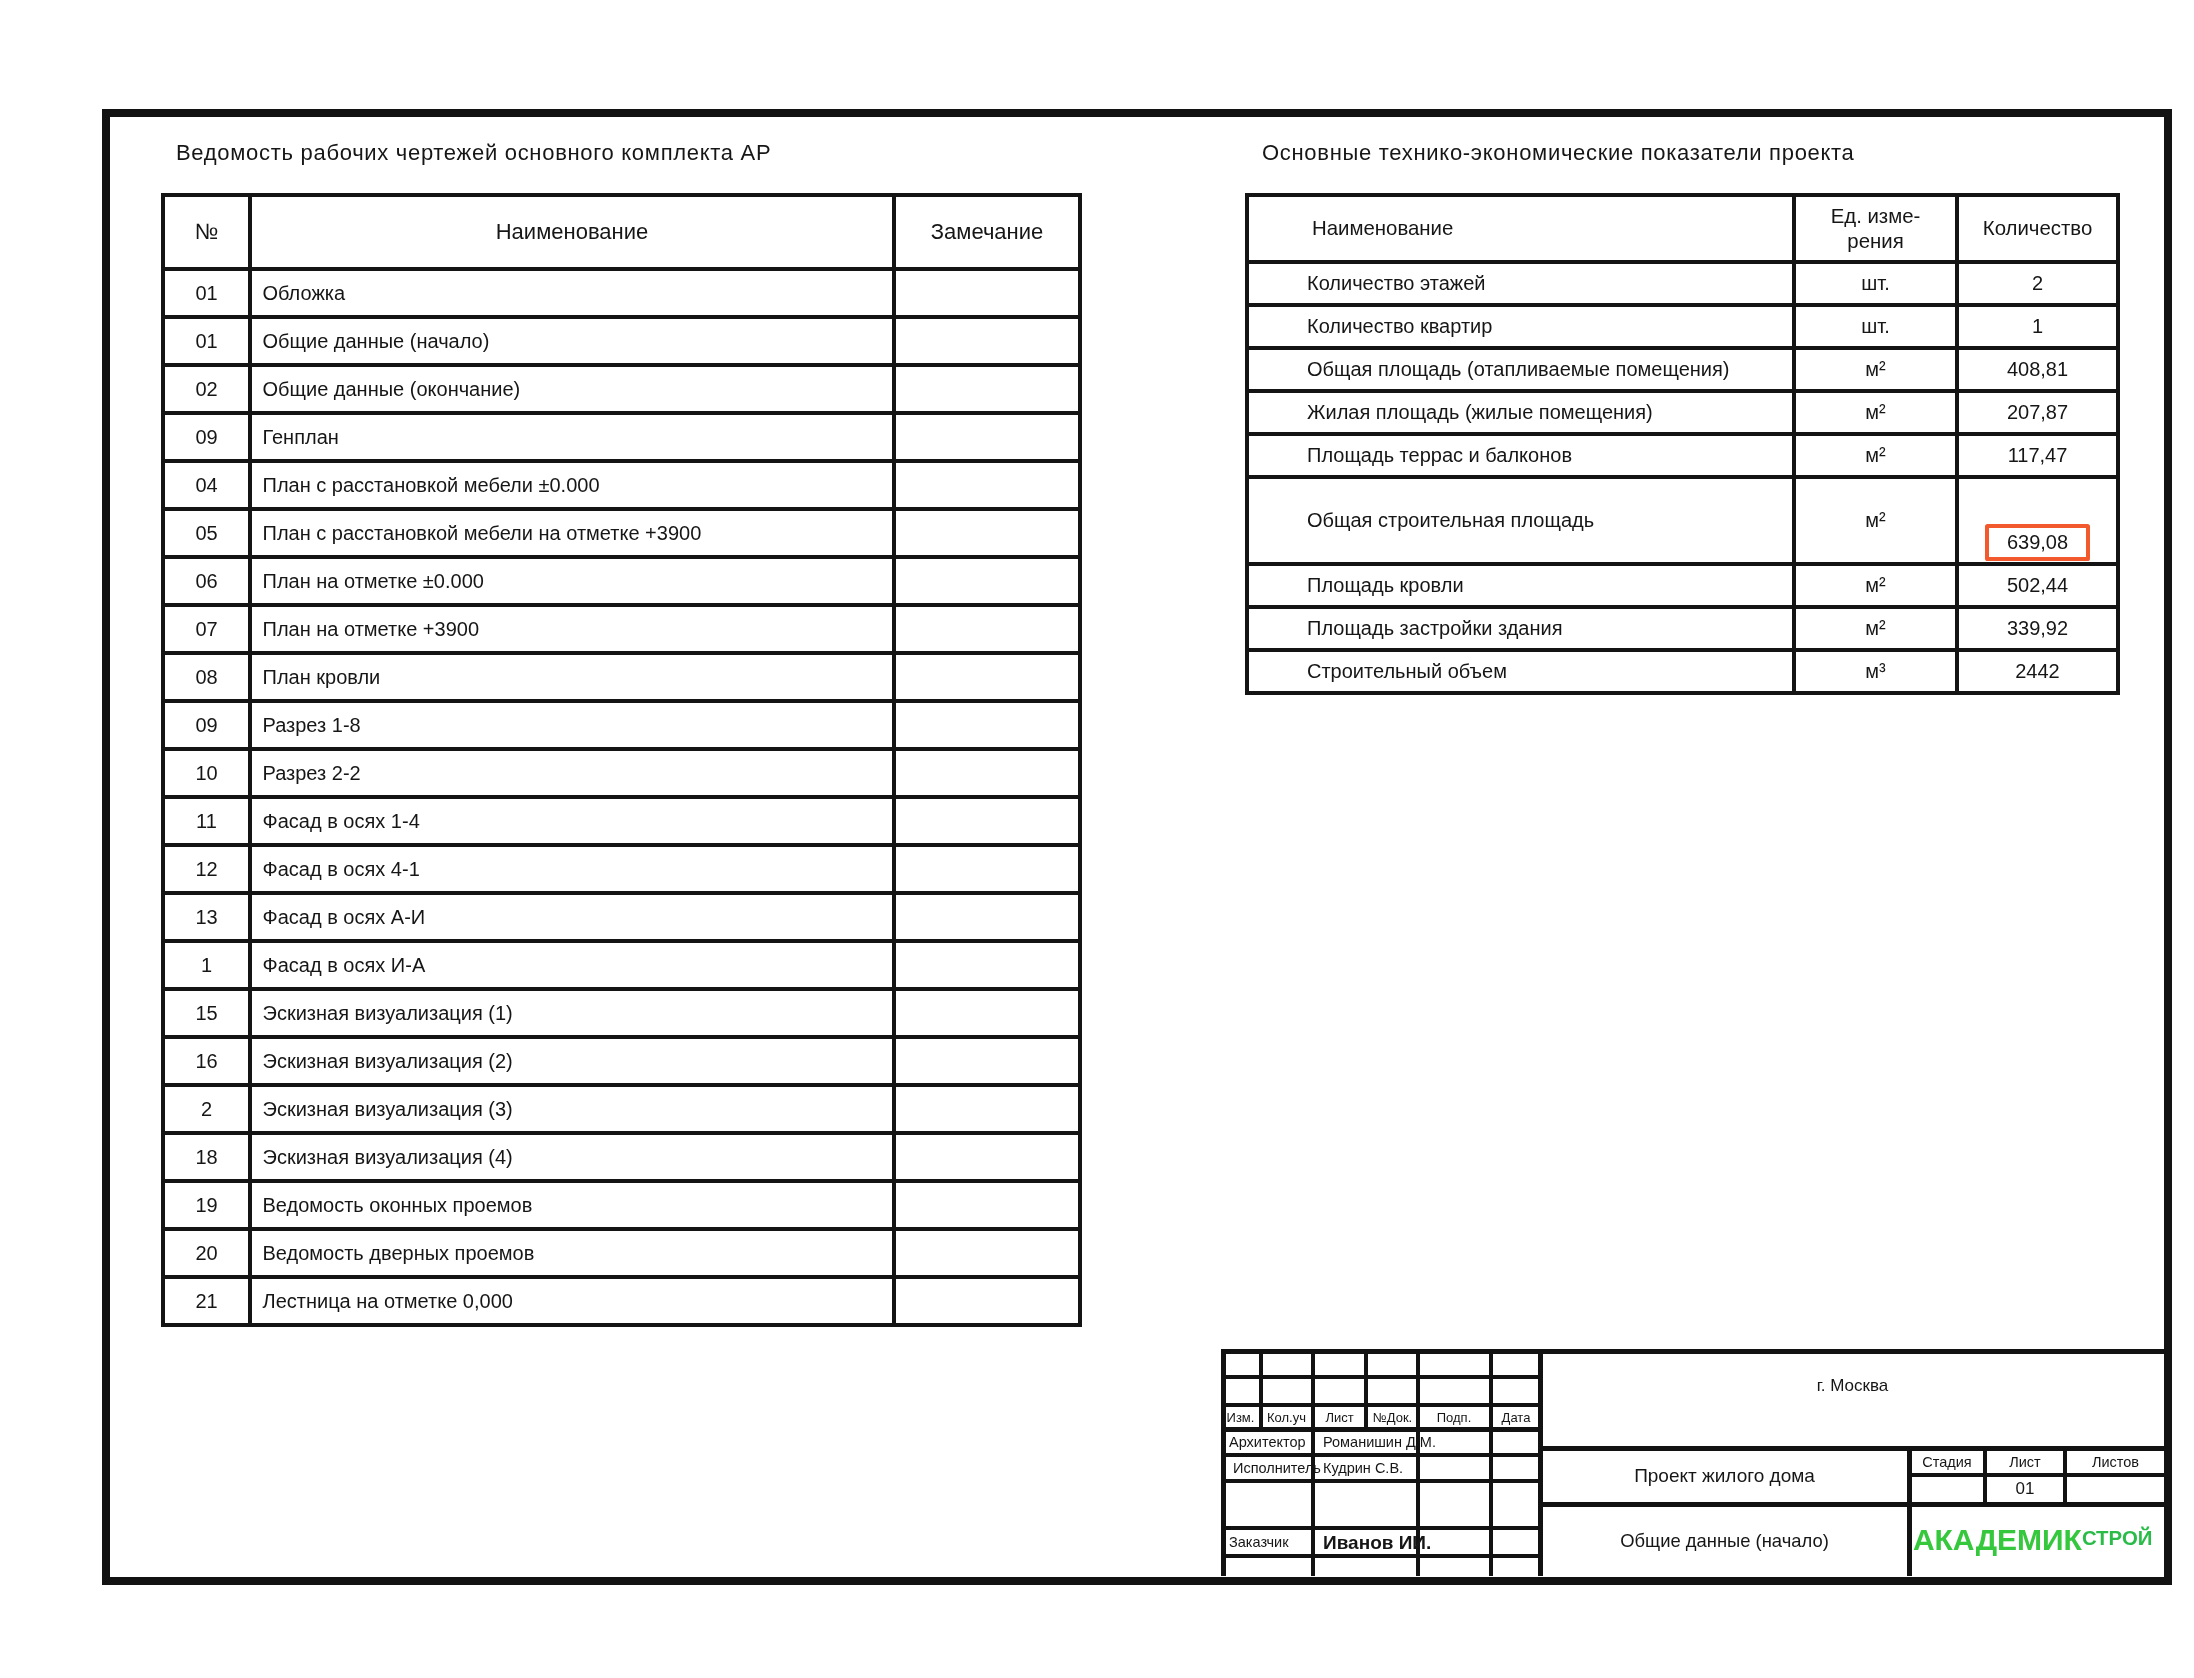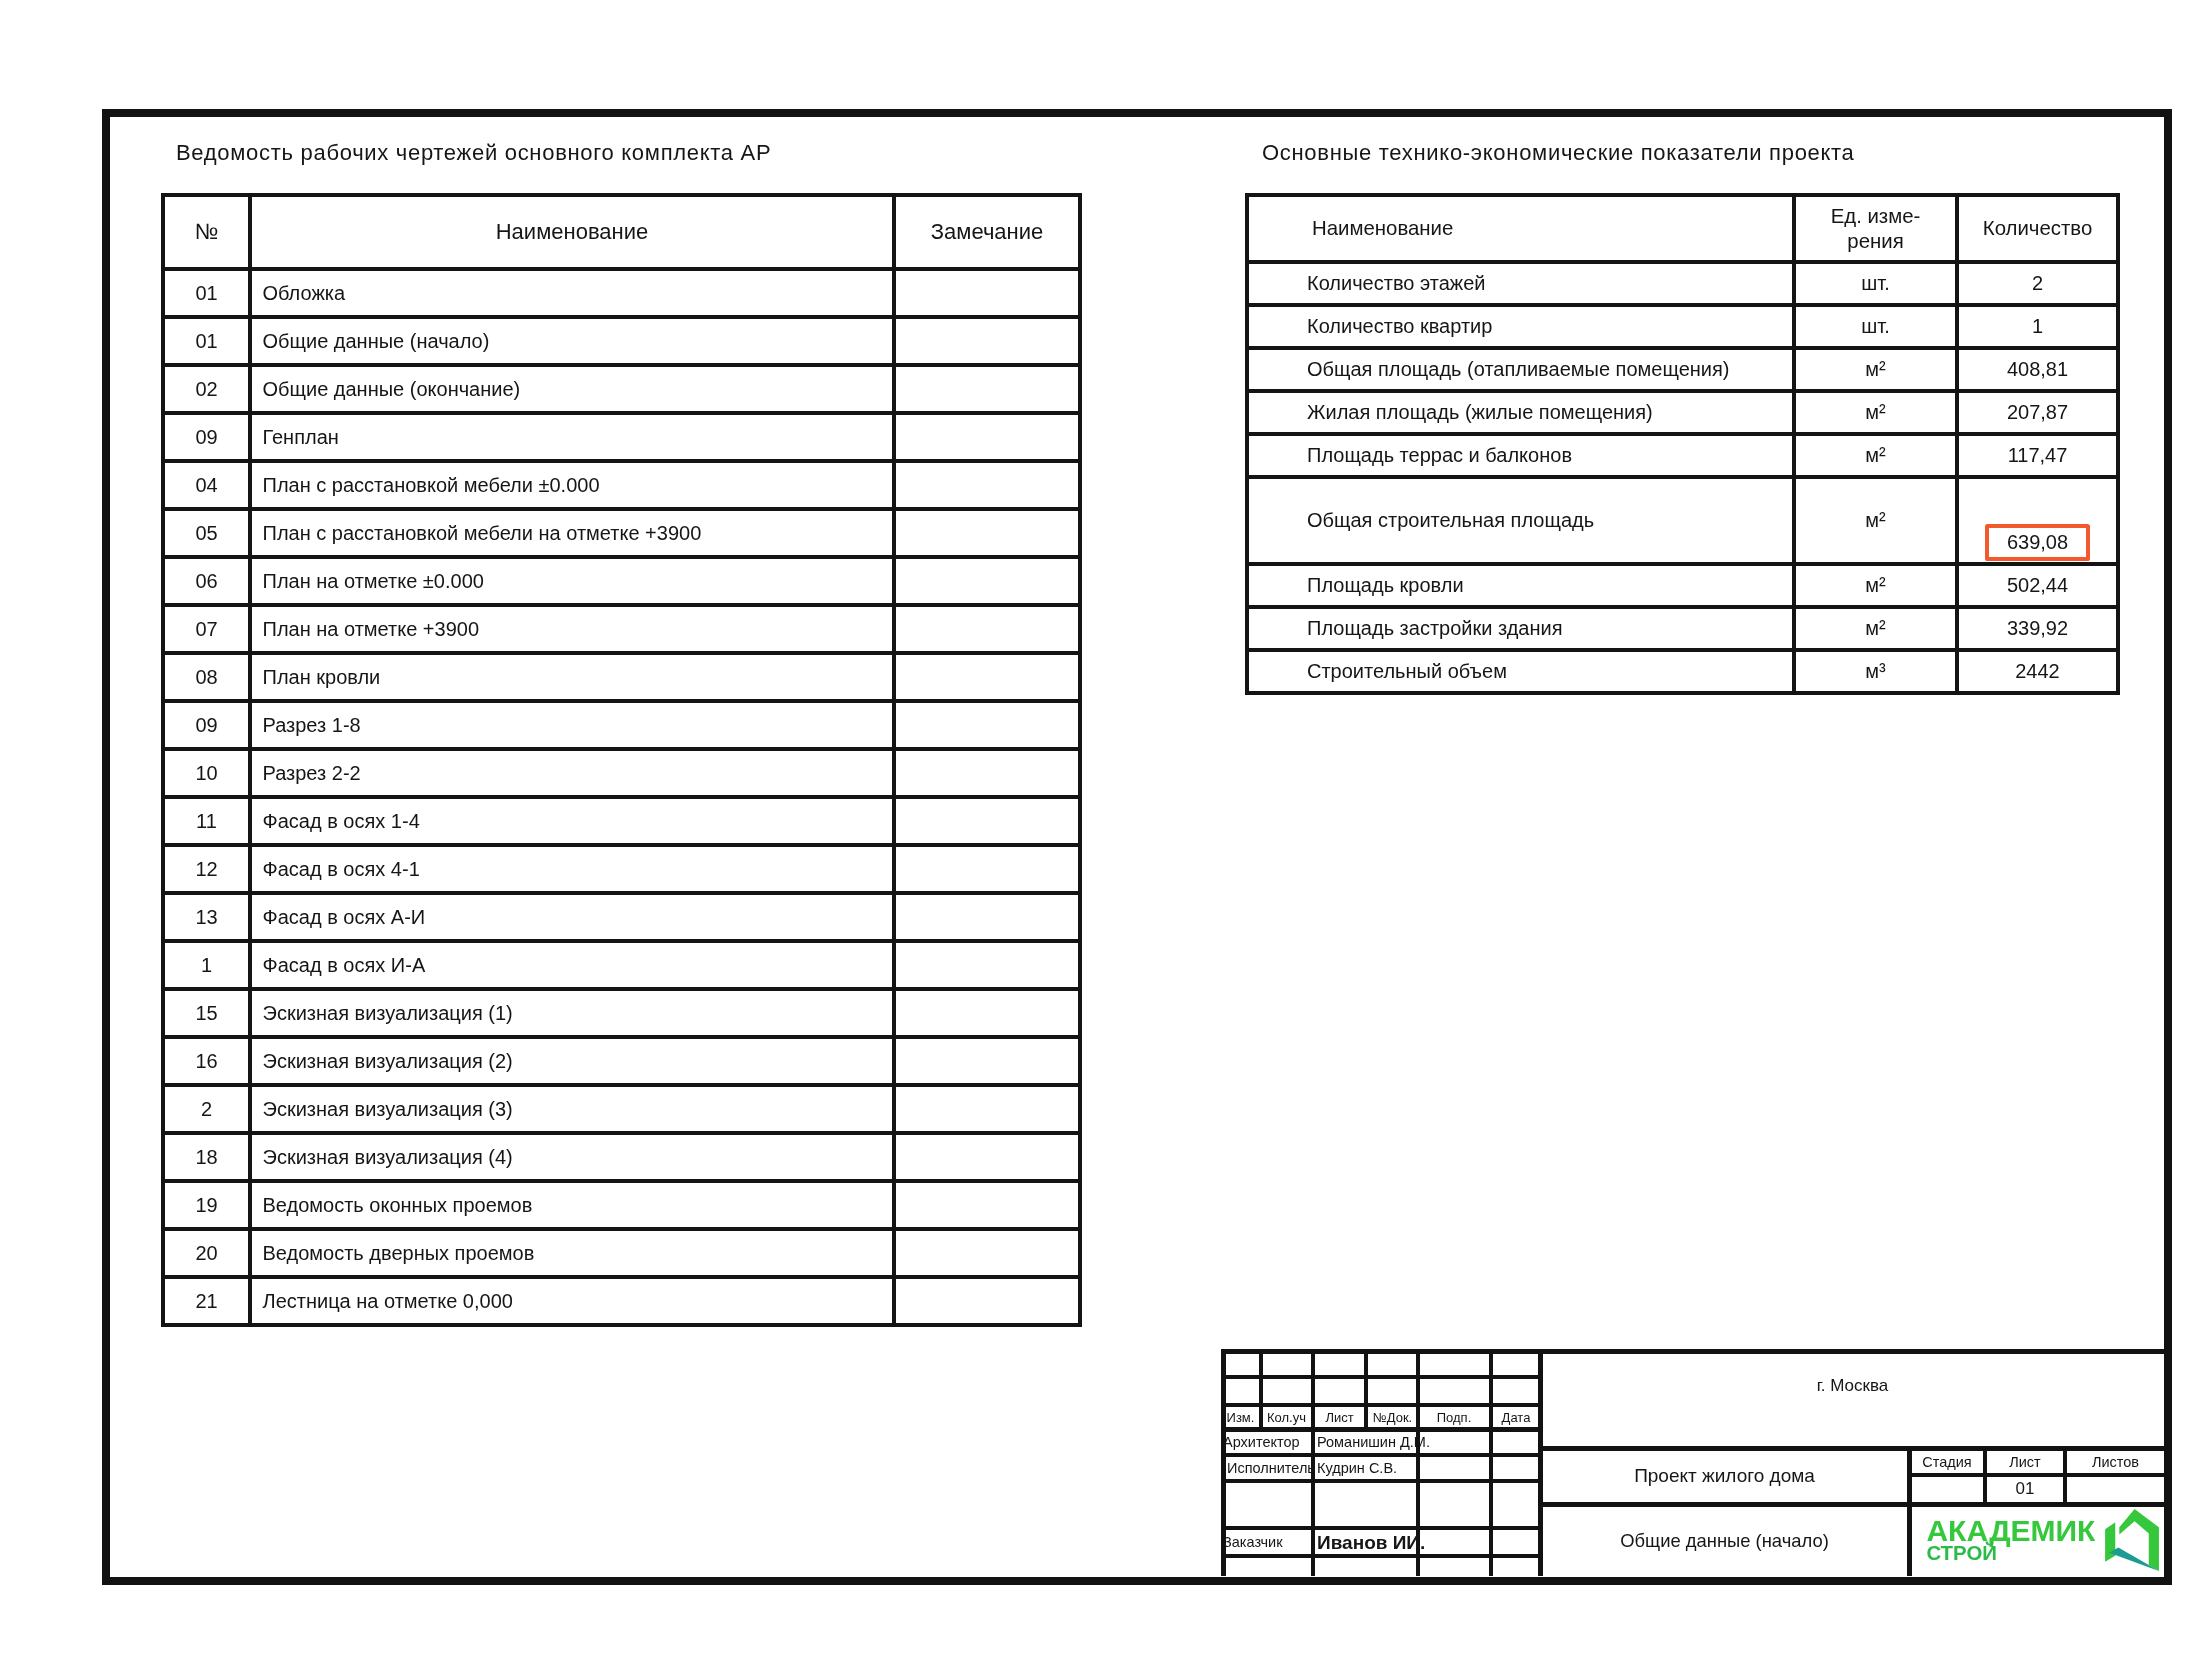--- a/index.html
+++ b/index.html
@@ -28,26 +28,26 @@
   #ind-table td{height:36px;font-size:20px;text-align:center;}
   #ind-table td.c-name{text-align:left;padding-left:58px;}
   .hlbox{display:inline-block;padding:2px 18.4px;border:4.6px solid transparent;border-radius:2.6px;line-height:1.25;}
   .hl .hlbox{border-color:#f25a2e;margin-top:44px;}
 
   
   .tb{position:absolute;left:1221px;top:1349px;width:943px;height:227px;}
   .ln{position:absolute;background:#121212;}
   .lbl{position:absolute;display:flex;align-items:center;justify-content:center;
        font-size:14.5px;white-space:nowrap;}
-  .lbl.left{justify-content:flex-start;padding-left:2px;box-sizing:border-box;}
+  .lbl.left{justify-content:flex-start;padding-left:8px;box-sizing:border-box;}
   .bold-name{font-weight:bold;font-size:19px;}
 
   .logo{position:absolute;left:694px;top:157px;width:244px;height:67px;
         display:flex;align-items:center;justify-content:flex-end;gap:6.6px;}
-  .logo-text{display:flex;flex-direction:column;align-items:flex-start;}
+  .logo-text{display:flex;flex-direction:row;align-items:center;}
   .logo-l1{font-size:30px;font-weight:bold;color:#35c73c;letter-spacing:0px;line-height:1;}
   .logo-l2{font-size:20.4px;font-weight:bold;color:#2bbb49;line-height:1;margin-top:-2.6px;}
 </style>
 </head>
 <body>
 
 <div class="page">
 
   <div class="frame"></div>
 

